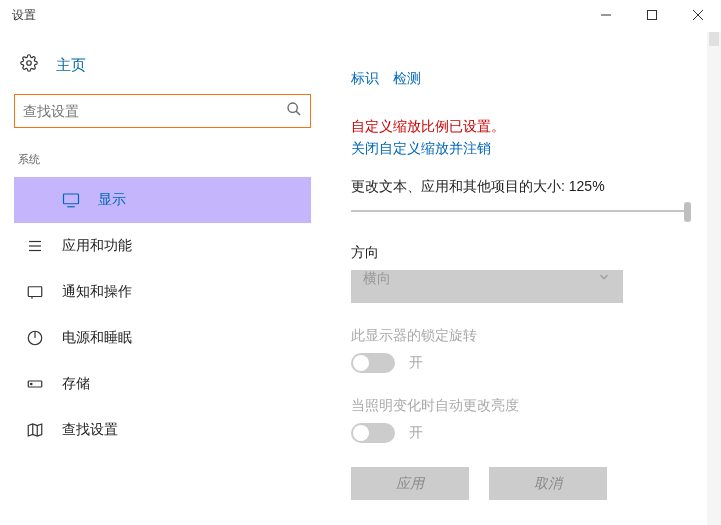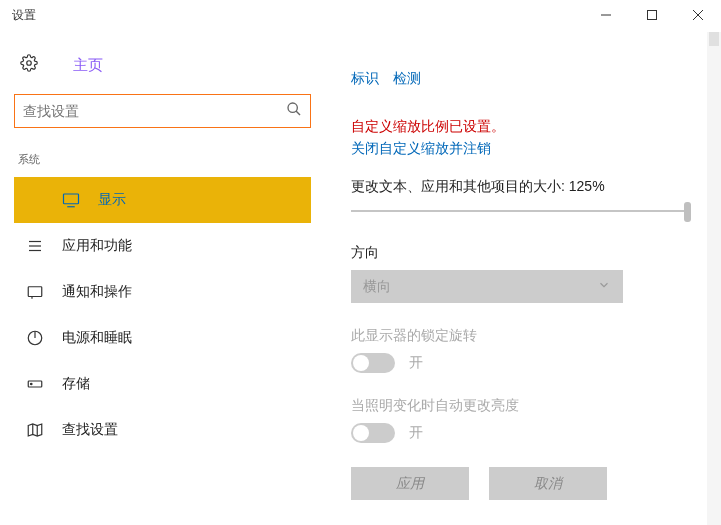--- a/index.html
+++ b/index.html
@@ -8,50 +8,50 @@
   .window { width: 100%; height: 100%; display: flex; flex-direction: column; }
   .titlebar { height: 30px; display: flex; align-items: center; padding-left: 12px; font-size: 12px; color: #333; }
   .titlebar .controls { margin-left: auto; display: flex; }
   .titlebar .controls .ctl { width: 46px; height: 30px; display: flex; align-items: center; justify-content: center; }
   .titlebar .controls .ctl svg { width: 12px; height: 12px; }
 
   .body { flex: 1; display: flex; overflow: hidden; }
   .sidebar { width: 325px; padding: 14px 14px 0 14px; display: flex; flex-direction: column; }
   .home-row { display: flex; align-items: center; gap: 18px; padding: 10px 6px 18px 6px; }
   .home-row .gear { color: #333; }
-  .home-row .label { font-size: 15px; color: #8b5cf6; margin-left: 17px; }
+  .home-row .label { font-size: 15px; color: #0369a1; }
 
   .searchbox { display: flex; align-items: center; border: 1px solid #f97316; height: 34px; padding: 0 8px; background: #fff; }
   .searchbox input { flex:1; border:none; outline:none; font-size:14px; color:#555; background:transparent; }
   .searchbox .sicon { color:#666; }
 
   .section-label { font-size: 11px; color: #666; margin: 24px 4px 10px 4px; }
 
   .nav { display: flex; flex-direction: column; }
   .nav-item { display: flex; align-items: center; gap: 18px; height: 46px; padding: 0 12px; font-size: 14px; color:#222; }
-  .nav-item.selected { background: #eab308; color: #0067b8; padding-left: 48px; }
+  .nav-item.selected { background: #c4b5fd; color: #0067b8; padding-left: 48px; }
   .nav-item .nicon { width: 18px; height: 18px; display:flex; align-items:center; justify-content:center; color: inherit; }
   .nav-item.selected .nicon { color:#0067b8; }
 
   .content { flex:1; padding: 40px 30px 10px 26px; position: relative; font-size: 14px; color:#222; }
   .content::-webkit-scrollbar { display:none; }
 
   .link-row { color:#0067b8; display:flex; gap:14px; margin-bottom: 30px; }
   .link-row span { cursor: default; }
 
   .warn-red { color:#c00; margin-bottom: 4px; }
   .link-blue { color:#0067b8; margin-bottom: 20px; }
 
   .slider-label { margin-bottom: 10px; }
   .slider { position: relative; height: 10px; margin-bottom: 28px; }
   .slider .track { position:absolute; top:4px; left:0; right:3px; height:2px; background:#c5c5c5; }
   .slider .thumb { position:absolute; right:0; top:-4px; width:7px; height:20px; background:#bfbfbf; border-radius:3px; }
 
   .field-label { margin-bottom: 8px; }
-  .dropdown { display:flex; align-items:center; justify-content:space-between; background:#ccc; color:#999; height:33px; padding:12px 12px; width: 272px; margin-bottom: 24px; }
+  .dropdown { display:flex; align-items:flex-start; justify-content:space-between; background:#ccc; color:#999; height:33px; padding:0 12px; width: 272px; margin-bottom: 24px; }
   .dropdown .chev { color:#999; }
 
   .disabled-label { color:#aaa; margin-bottom:8px; }
   .toggle-row { display:flex; align-items:center; gap:14px; margin-bottom: 24px; }
   .toggle { width:44px; height:20px; background:#ccc; border-radius:10px; position:relative; }
   .toggle .knob { position:absolute; left:2px; top:2px; width:16px; height:16px; background:#fff; border-radius:50%; }
   .toggle-state { color:#aaa; }
 
   .btn-row { display:flex; gap:20px; margin-bottom: 26px; font-style: italic; }
   .btn { width:118px; height:33px; background:#ccc; color:#888; display:flex; align-items:center; justify-content:center; font-size:14px; }

